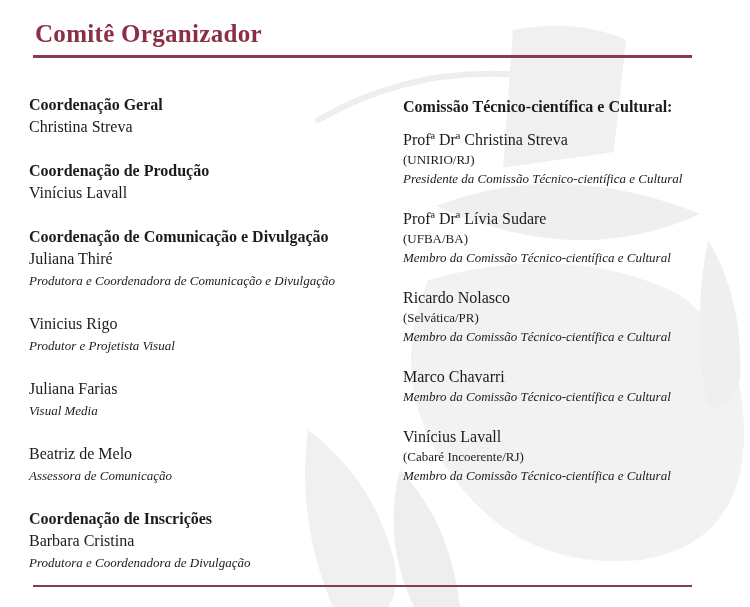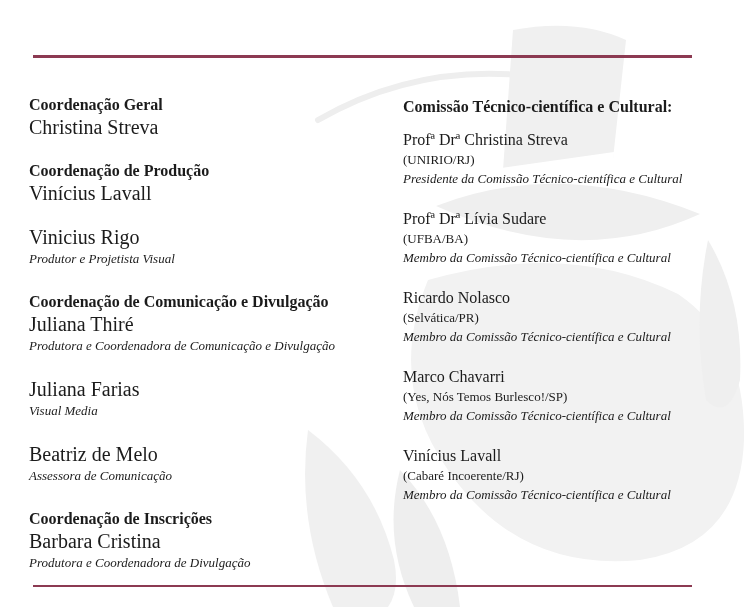--- a/index.html
+++ b/index.html
@@ -24,21 +24,21 @@
     position:absolute;left:33px;width:659px;z-index:1;
     background:#8c3a52;
   }
   .rule-top{top:55px;height:3px;}
   .rule-bottom{top:585px;height:2px;}
   .col{position:absolute;z-index:1;}
   .col-left{left:29px;top:94px;width:362px;}
   .col-right{left:403px;top:96px;width:345px;}
   .group{margin-bottom:22px;}
   .g-heading{font-weight:bold;font-size:16px;line-height:22px;}
-  .g-name{font-size:20px;line-height:22px;}
+  .g-name{font-size:16px;line-height:22px;}
   .g-role{font-style:italic;font-size:13px;line-height:21px;}
   .rc-heading{font-weight:bold;font-size:16px;line-height:22px;margin-bottom:11px;}
   .member{margin-bottom:20px;}
   .m-name{font-size:16px;line-height:21px;}
   .m-aff{font-size:13px;line-height:19px;}
   .m-role{font-style:italic;font-size:13px;line-height:19px;}
 </style>
 </head>
 <body>
 
@@ -48,46 +48,47 @@
     <path d="M40 120 Q165 48 315 88" fill="none" stroke="#eeeeee" stroke-width="6" stroke-linecap="round"></path>
     <path d="M235 30 Q300 18 348 40 L332 186 Q268 204 224 184 Z" fill="#f0f0f0"></path>
     <path d="M223 168 L336 152 L333 194 L221 202 Z" fill="#ffffff"></path>
     <path d="M158 206 Q282 158 422 214 Q300 270 158 206 Z" fill="#efefef"></path>
     <path d="M150 280 Q108 382 170 470 Q240 572 362 560 Q462 545 466 440 Q468 340 400 294 Q290 240 150 280 Z" fill="#f2f2f2"></path>
     <path d="M30 430 Q96 480 116 560 Q122 590 110 607 L55 607 Q18 520 30 430 Z" fill="#f0f0f0"></path>
     <path d="M122 470 Q172 522 182 607 L136 607 Q104 540 122 470 Z" fill="#eeeeee"></path>
     <path d="M430 240 Q466 300 462 380 Q450 422 428 400 Q414 320 430 240 Z" fill="#efefef"></path>
   </svg>
 
+  <h1 class="page-title">Comitê Organizador</h1>
   <div class="rule rule-top"></div>
 
   <div class="col col-left">
 
     <div class="group">
       <div class="g-heading">Coordenação Geral</div>
       <div class="g-name">Christina Streva</div>
       <div class="g-role"></div>
     </div>
 
     <div class="group">
       <div class="g-heading">Coordenação de Produção</div>
       <div class="g-name">Vinícius Lavall</div>
       <div class="g-role"></div>
     </div>
 
     <div class="group">
+      <div class="g-heading">Coordenação de Comunicação e Divulgação</div>
+      <div class="g-name">Juliana Thiré</div>
+      <div class="g-role">Produtora e Coordenadora de Comunicação e Divulgação</div>
+    </div>
+
+    <div class="group">
       <div class="g-heading"></div>
       <div class="g-name">Vinicius Rigo</div>
       <div class="g-role">Produtor e Projetista Visual</div>
-    </div>
-
-    <div class="group">
-      <div class="g-heading">Coordenação de Comunicação e Divulgação</div>
-      <div class="g-name">Juliana Thiré</div>
-      <div class="g-role">Produtora e Coordenadora de Comunicação e Divulgação</div>
     </div>
 
     <div class="group">
       <div class="g-heading"></div>
       <div class="g-name">Juliana Farias</div>
       <div class="g-role">Visual Media</div>
     </div>
 
     <div class="group">
       <div class="g-heading"></div>
@@ -120,21 +121,20 @@
     </div>
 
     <div class="member">
       <div class="m-name">Ricardo Nolasco</div>
       <div class="m-aff">(Selvática/PR)</div>
       <div class="m-role">Membro da Comissão Técnico-científica e Cultural</div>
     </div>
 
     <div class="member">
       <div class="m-name">Marco Chavarri</div>
-      <div class="m-aff">(Yes, Nós Temos Burlesco!/SP)</div>
       <div class="m-role">Membro da Comissão Técnico-científica e Cultural</div>
     </div>
 
     <div class="member">
       <div class="m-name">Vinícius Lavall</div>
       <div class="m-aff">(Cabaré Incoerente/RJ)</div>
       <div class="m-role">Membro da Comissão Técnico-científica e Cultural</div>
     </div>
 
   </div>

